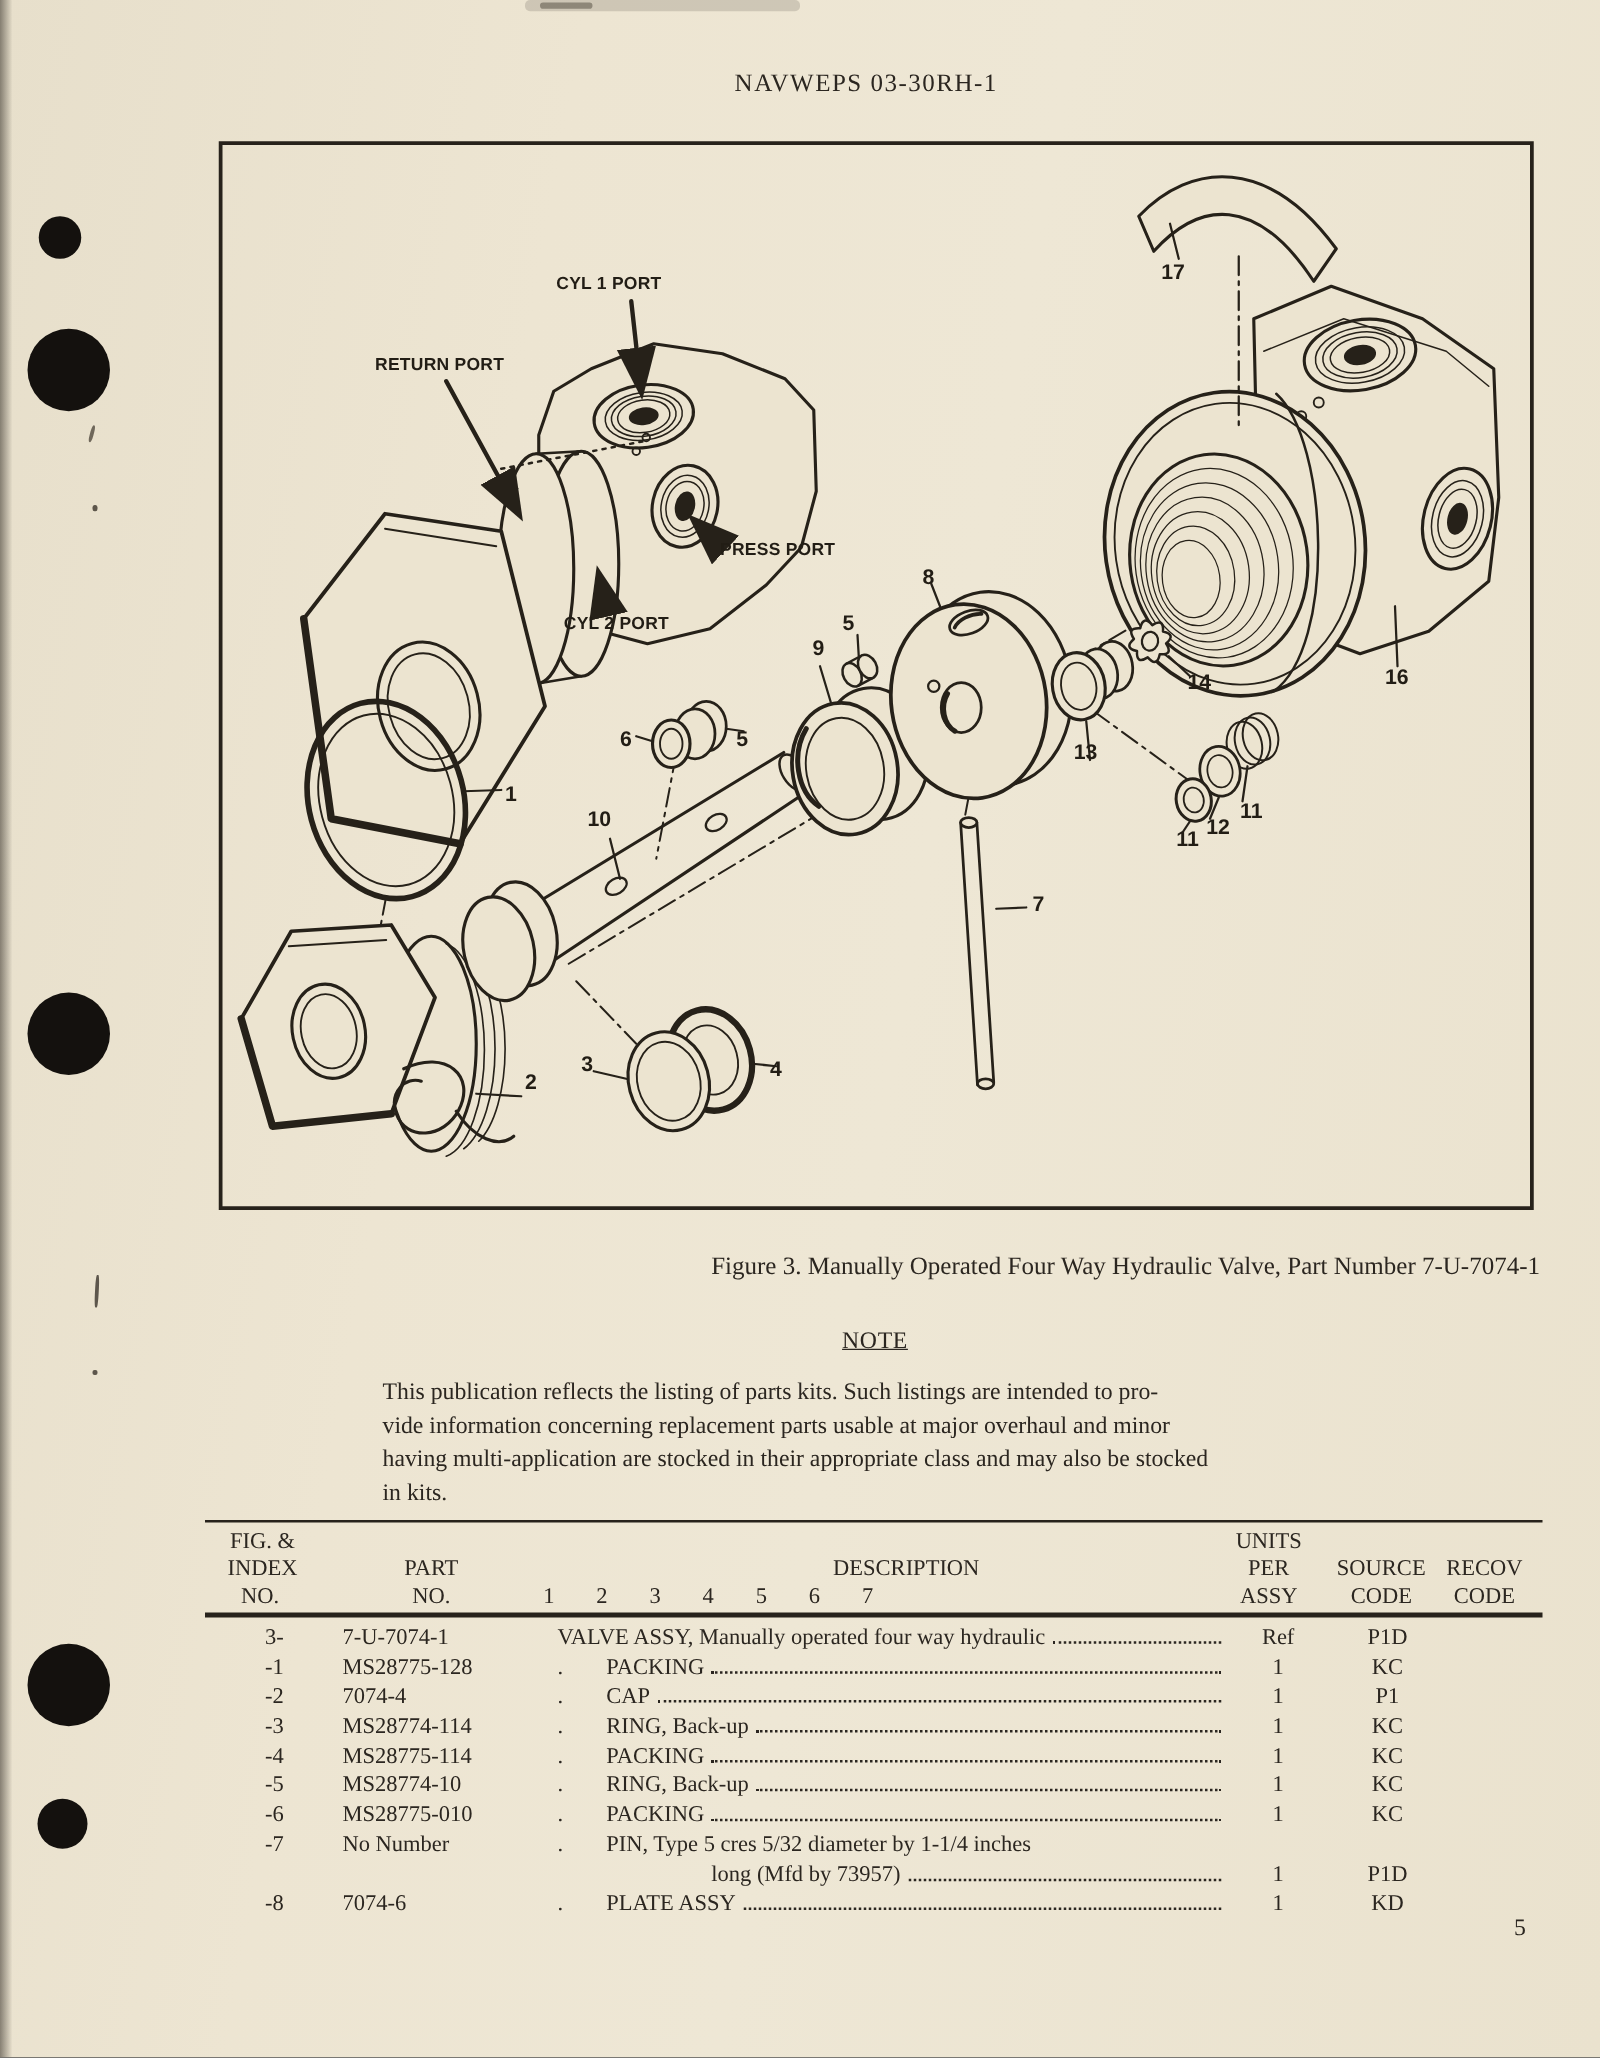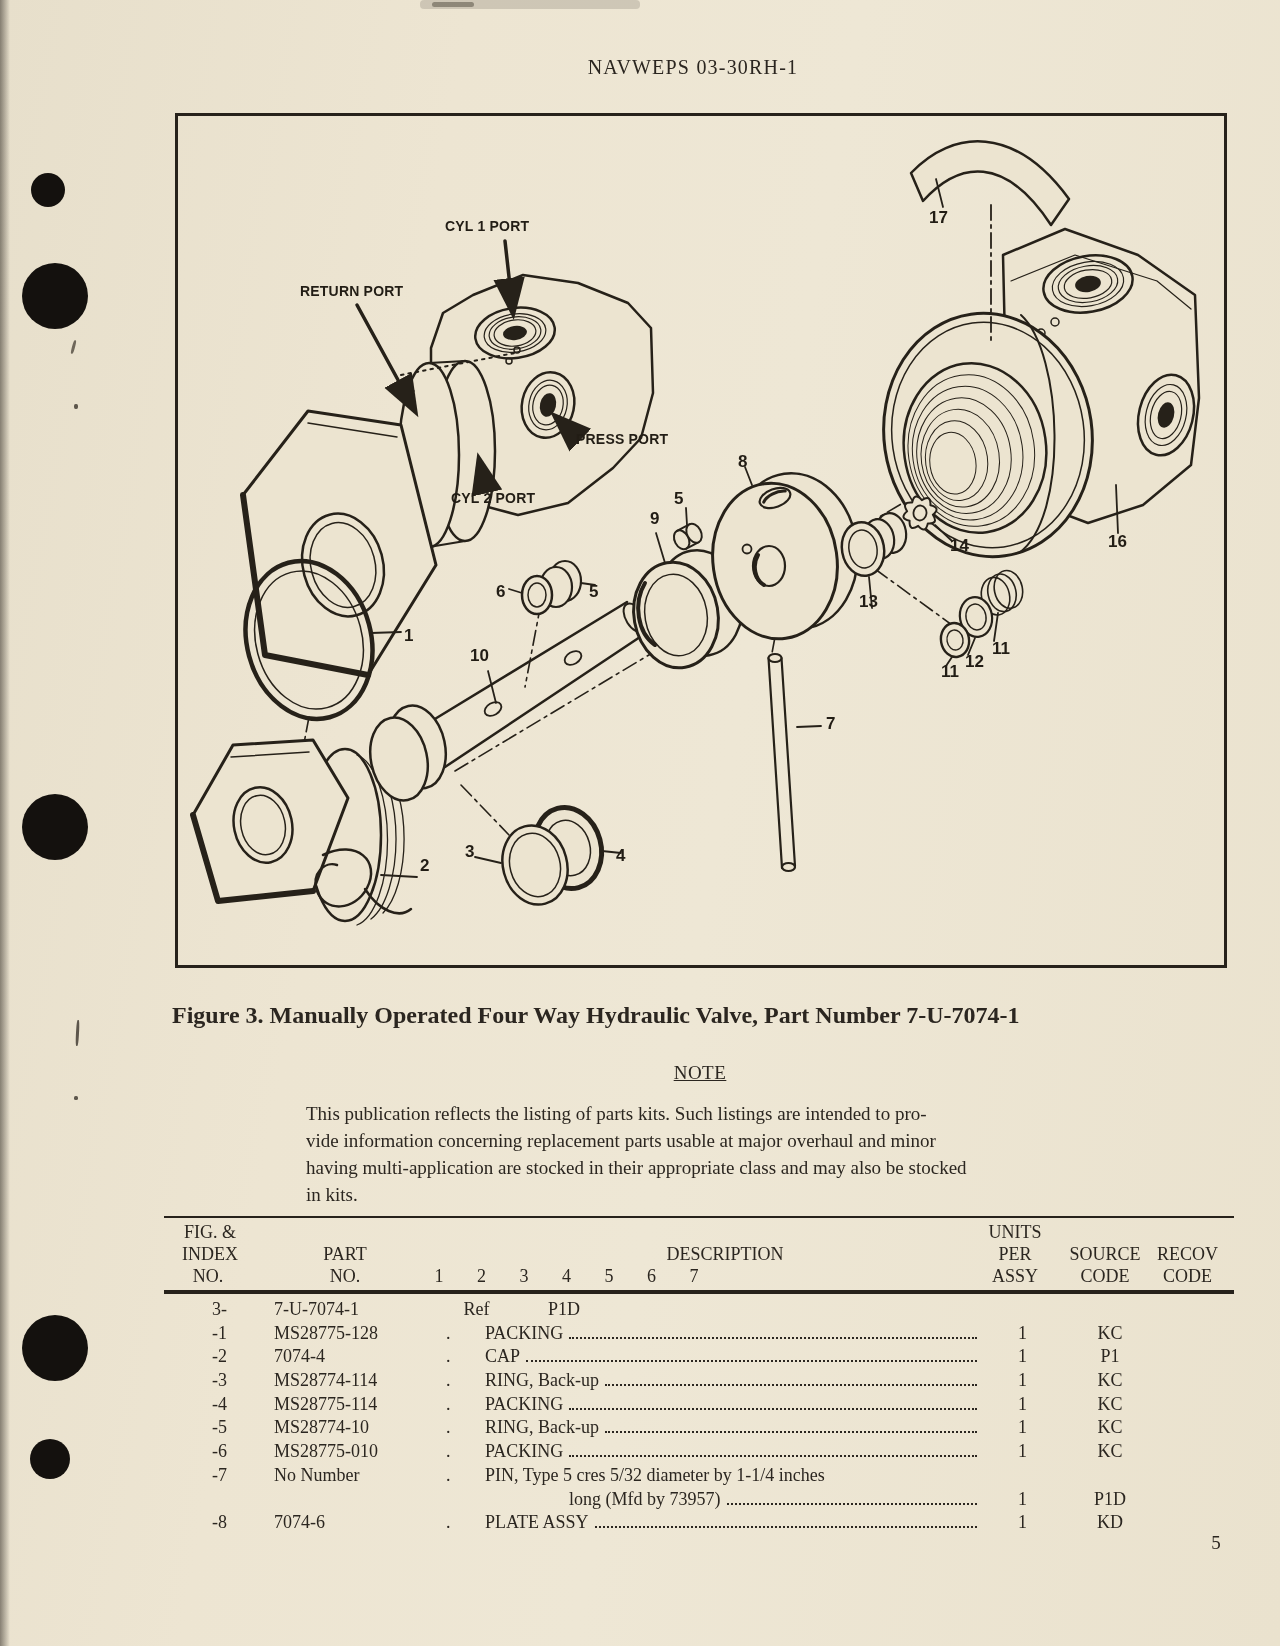--- a/index.html
+++ b/index.html
@@ -14,22 +14,22 @@
   .speck{position:absolute;background:#3a332a;border-radius:40%;}
   .doc-header{position:absolute;left:172px;top:56px;width:1042px;text-align:center;
     font-size:20px;letter-spacing:1.2px;white-space:nowrap;}
   .fig-frame{position:absolute;left:175px;top:113px;width:1052px;height:855px;
     border:3px solid #27221b;box-sizing:border-box;}
   .fig-frame svg{position:absolute;left:-3px;top:-3px;}
   .lbl{position:absolute;font-family:"Liberation Sans",sans-serif;font-weight:bold;
     font-size:14px;letter-spacing:.2px;color:#221d15;white-space:nowrap;}
   .num{position:absolute;font-family:"Liberation Sans",sans-serif;font-weight:bold;
     font-size:17px;color:#221d15;white-space:nowrap;}
-  .caption{position:absolute;left:172px;top:1002px;width:1060px;text-align:left;
-    font-size:24px;white-space:nowrap;font-weight:bold;}
+  .caption{position:absolute;left:172px;top:1002px;width:1060px;text-align:right;
+    font-size:20px;white-space:nowrap;}
   .note-head{position:absolute;left:560px;top:1062px;width:280px;text-align:center;
     font-size:19px;letter-spacing:.5px;text-decoration:underline;}
   .note-body{position:absolute;left:306px;top:1100px;font-size:19px;line-height:27px;}
   .note-body div{white-space:nowrap;}
   .rule{position:absolute;left:164px;width:1070px;background:#27221b;}
   .rule.thin{top:1216px;height:2px;}
   .rule.thick{top:1290px;height:3.5px;}
   .th{position:absolute;font-size:18px;white-space:nowrap;text-align:center;}
   .levels{position:absolute;left:433px;top:1266px;display:flex;gap:30.5px;font-size:18px;}
   .levels span{display:inline-block;width:12px;text-align:center;}
@@ -348,20 +348,24 @@
   <span class="th" style="left:1055px;top:1266px;width:100px;">CODE</span>
   <span class="th" style="left:1145px;top:1244px;width:85px;">RECOV</span>
   <span class="th" style="left:1145px;top:1266px;width:85px;">CODE</span>
 
   <div class="rule thick"></div>
 
   <div class="t-body">
       <div class="t-row">
         <span class="c-idx">3-</span>
         <span class="c-part">7-U-7074-1</span>
+        <div class="c-desc">
+          <span>VALVE ASSY, Manually operated four way hydraulic</span>
+          <div class="leader"></div>
+        </div>
         <span class="c-units">Ref</span>
         <span class="c-src">P1D</span>
         <span class="c-rec"></span>
       </div>
       <div class="t-row">
         <span class="c-idx">-1</span>
         <span class="c-part">MS28775-128</span>
         <div class="c-desc">
           <span class="dot-ind">.</span>
           <span>PACKING</span>

